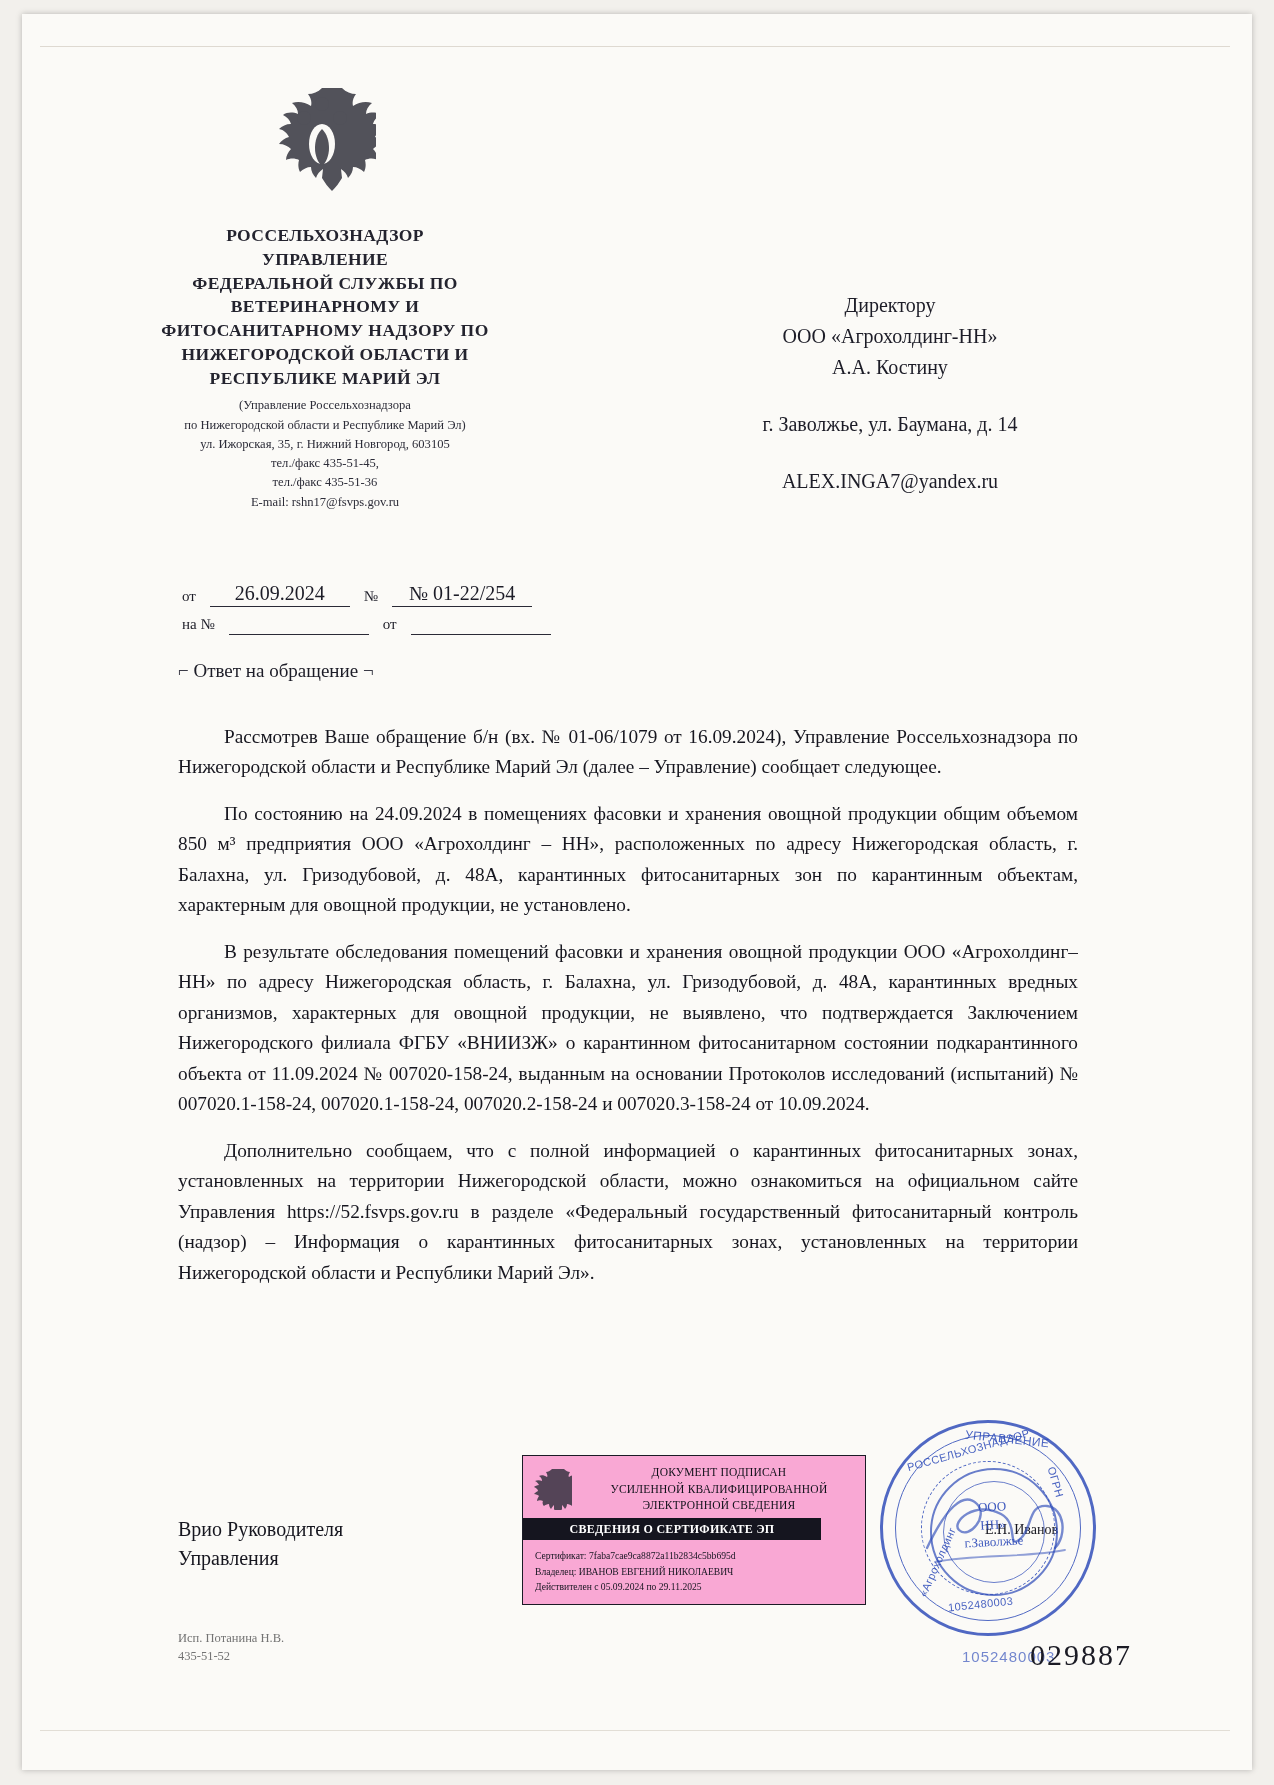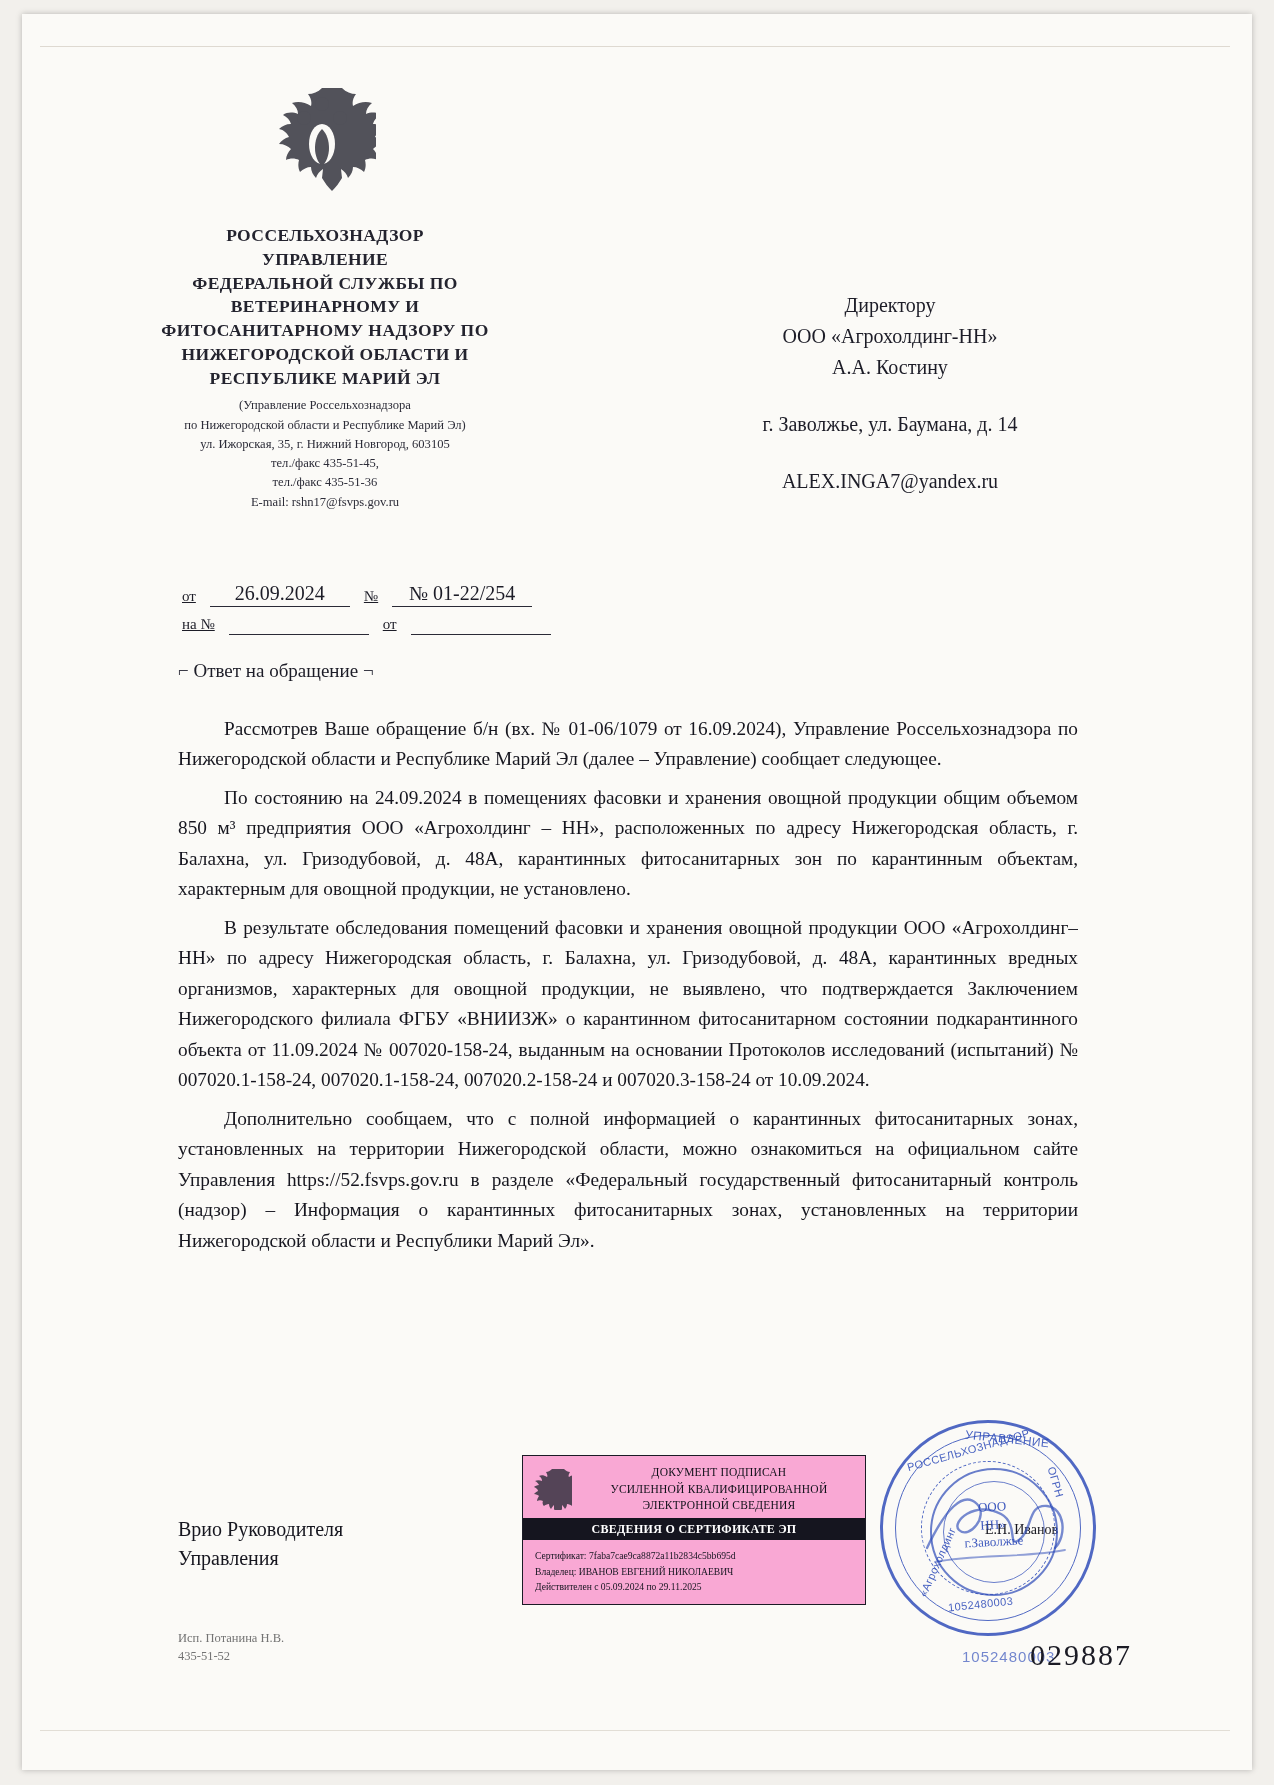--- a/index.html
+++ b/index.html
@@ -97,21 +97,21 @@
     left: 182px;
     top: 582px;
     font-size: 18px;
     color: #1c1c27;
   }
   .ref-row {
     display: flex;
     align-items: flex-end;
     margin-bottom: 6px;
   }
-  .ref-lbl { font-size: 15px; padding-bottom: 2px; text-decoration: underline; }
+  .ref-lbl { font-size: 15px; padding-bottom: 2px; }
   .ref-val {
     min-width: 128px;
     text-align: center;
     border-bottom: 1.4px solid #2a2a36;
     padding: 0 6px 1px 6px;
     font-size: 20px;
   }
   .ref-val.blank { min-width: 128px; height: 20px; }
   .ref-gap { width: 14px; }
 
@@ -129,21 +129,21 @@
     position: absolute;
     left: 178px;
     top: 706px;
     width: 900px;
     font-size: 19.3px;
     line-height: 1.58;
     text-align: justify;
     color: #16161f;
   }
   .body-text p {
-    margin: 8px 0 2px 0;
+    margin: 16px 0 2px 0;
     text-indent: 46px;
   }
 
   
   .sign-left {
     position: absolute;
     left: 178px;
     top: 1515px;
     font-size: 20px;
     line-height: 1.45;
@@ -192,21 +192,21 @@
     text-align: center;
     font-size: 11.5px;
     line-height: 1.45;
     letter-spacing: 0.2px;
     color: #11111a;
   }
   .ds-bar {
     position: absolute;
     left: 0;
     top: 62px;
-    width: 342px;
+    width: 298px;
     height: 22px;
     background: #15151f;
     color: #ffffff;
     font-size: 12px;
     font-weight: bold;
     letter-spacing: 0.3px;
     display: flex;
     align-items: center;
     justify-content: center;
   }

